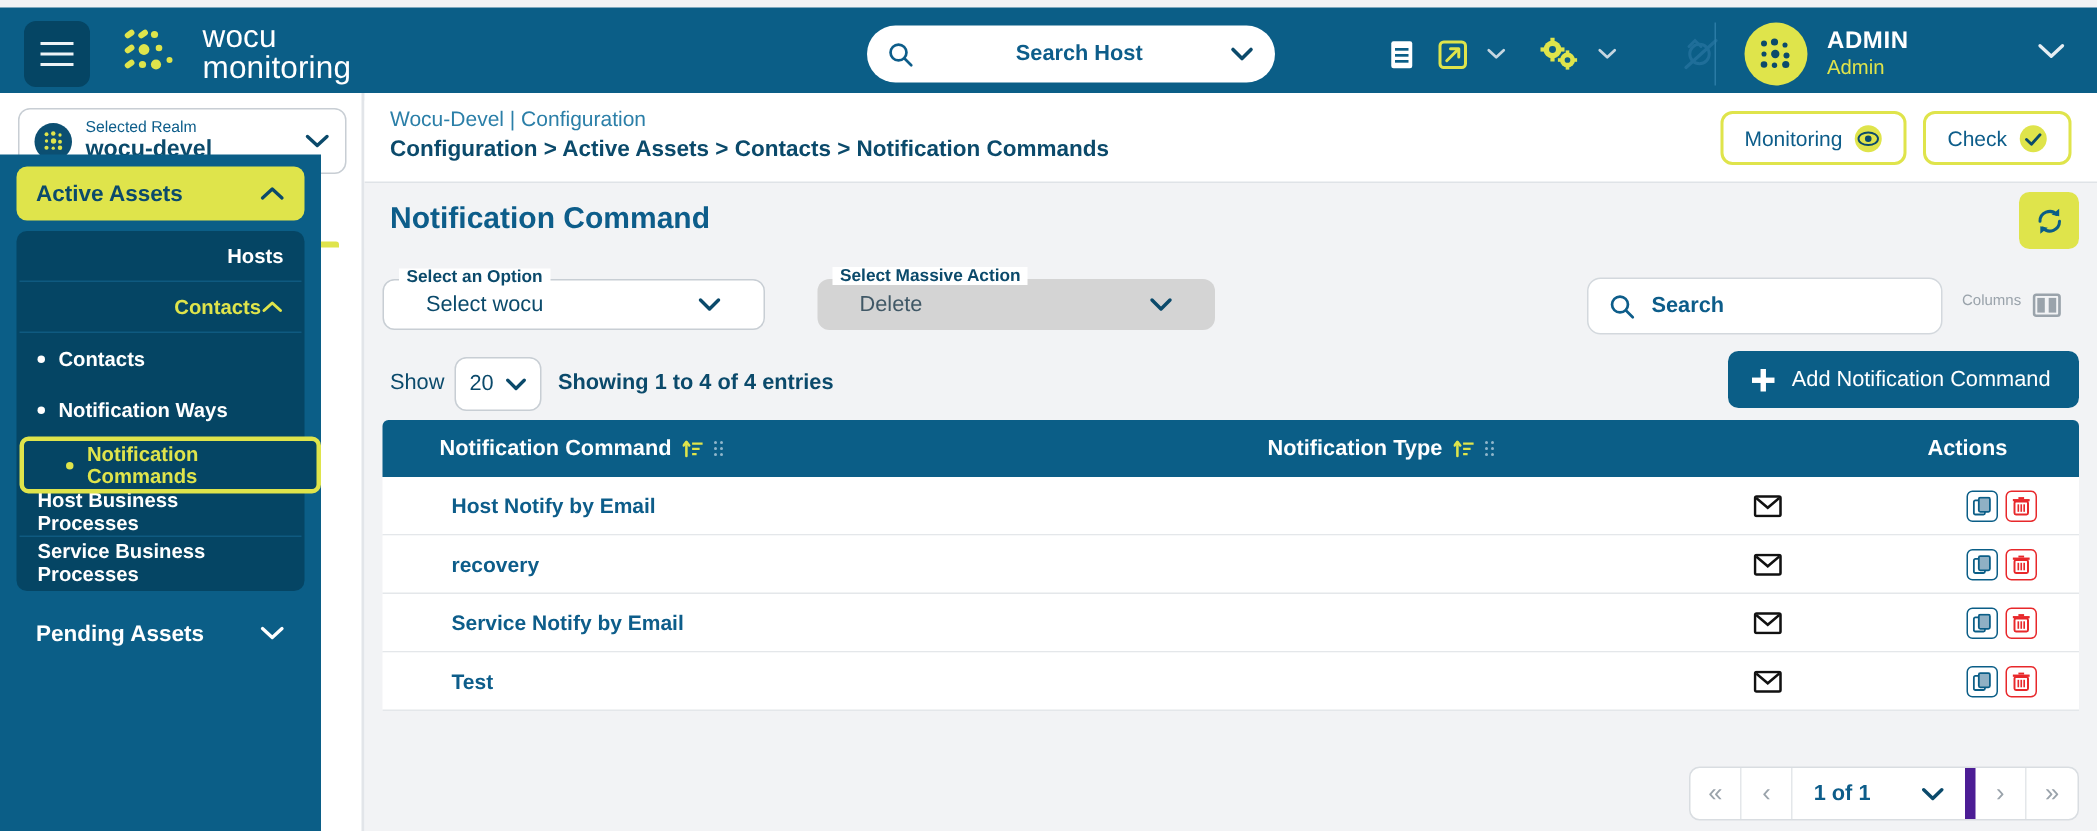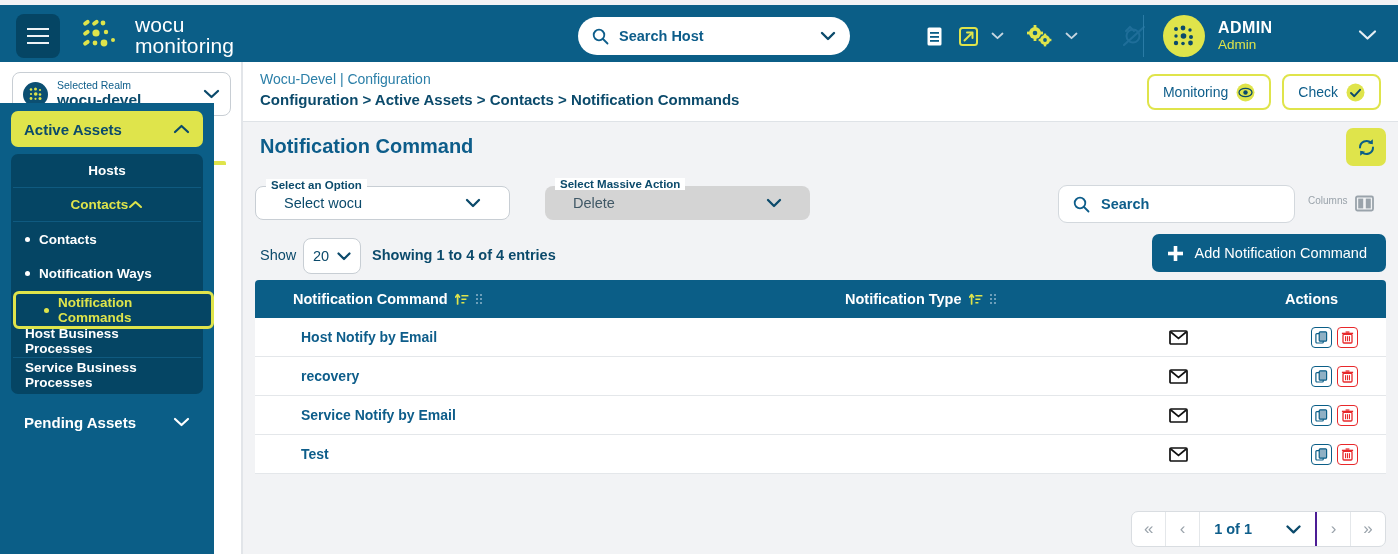--- a/index.html
+++ b/index.html
@@ -32,21 +32,21 @@
   .brand-text .l2 { font-size: 21px; font-weight: 400; letter-spacing: .1px; display:block; }
 
   .search-host {
     position: absolute; left: 578px; top: 12px;
     width: 272px; height: 38px;
     background: #fff; border-radius: 19px;
     display: flex; align-items: center; padding: 0 14px;
     cursor: text;
   }
   .search-host .sh-txt {
-    color: #0d5d8a; font-size: 14.5px; font-weight: 700; margin-left: 10px; flex: 1;
+    color: #0d5d8a; font-size: 14.5px; font-weight: 700; margin-left: 10px; flex: 1; text-align: center;
   }
 
   .hdr-icons {
     position: absolute; left: 920px; top: 0; height: 62px;
     display: flex; align-items: center; gap: 4px;
   }
   .hdr-ico-btn { padding: 6px 5px; cursor: pointer; display:flex; align-items:center; }
   .caret-sm { margin-left: 3px; cursor: pointer; display:flex; align-items:center; }
 
   .hdr-divider {
@@ -109,21 +109,21 @@
     font-size: 15px; font-weight: 700;
   }
   .grp-head.open { background: #dfe44b; color: #0b4a6b; }
   .grp-head.closed { background: transparent; color: #ffffff; }
 
   .submenu {
     margin-top: 7px; background: #054564; border-radius: 7px;
     padding: 0 2px 2px 2px;
   }
   .sub-item {
-    height: 34px; display: flex; align-items: center; justify-content: center;
+    height: 34px; display: flex; align-items: center; justify-content: flex-end;
     padding: 0 12px; cursor: pointer; font-size: 13.5px; color: #ffffff;
     font-weight: 700; border-bottom: 1px solid #0f5a80;
   }
   .sub-item.nob { border-bottom: none; }
   .sub-item.yellow { color: #dfe44b; }
   .leaf {
     height: 34px; display: flex; align-items: center; gap: 9px;
     padding: 0 12px; cursor: pointer; font-size: 13.5px; color: #ffffff; font-weight: 700;
   }
   .leaf .bullet { width: 5px; height: 5px; border-radius: 50%; background: #fff; flex:0 0 auto; }
@@ -247,21 +247,21 @@
     display: flex; align-items: center;
   }
   .pg {
     width: 34px; height: 34px; display:flex; align-items:center; justify-content:center;
     cursor: pointer; color: #9aa3ab; font-size: 17px;
     border-right: 1px solid #e4e7ea;
   }
   .pg.last { border-right: none; }
   .pg-mid {
     display: flex; align-items: center; gap: 34px; padding: 0 14px;
-    border-right: 2px solid #4c1d95; height: 34px; cursor: pointer;
+    border-right: 7px solid #4c1d95; height: 34px; cursor: pointer;
   }
   .pg-mid .lbl { font-size: 14.5px; color: #0d5d8a; font-weight: 700; }
 </style>
 </head>
 <body>
 
 <div class="topbar">
   <div class="burger">
     <span></span>
       <span></span>

